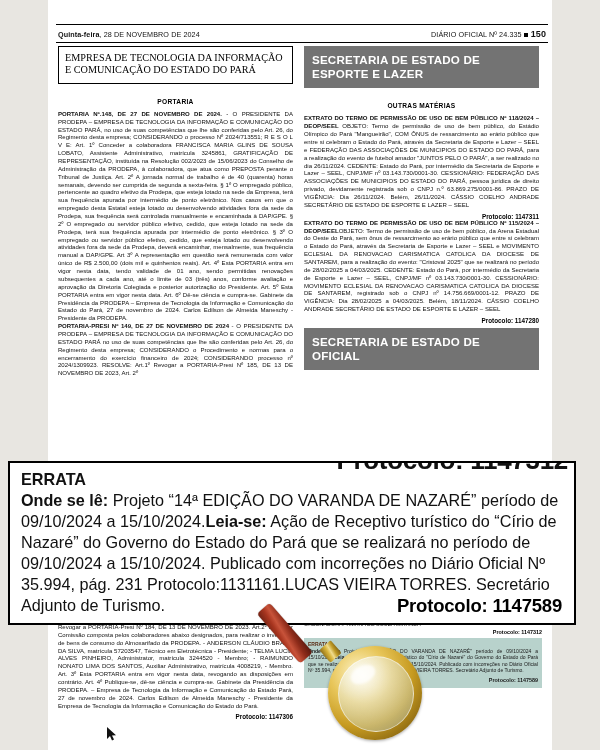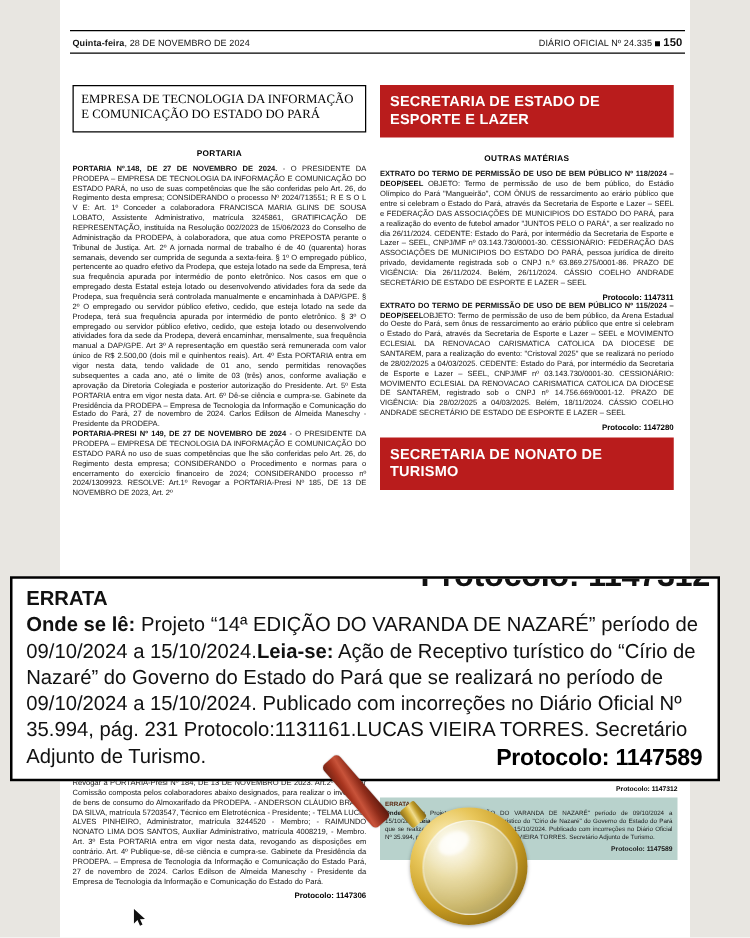--- a/index.html
+++ b/index.html
@@ -22,30 +22,30 @@
     padding:4px 2px 3px 2px;
     display:flex;justify-content:space-between;align-items:baseline;
   }
   .mast-left{font-size:7.2px;letter-spacing:.1px;color:#111;}
   .mast-left b{font-weight:bold;}
   .mast-right{font-size:7.2px;color:#111;letter-spacing:.1px;}
   .mast-right .sq{display:inline-block;width:4px;height:4px;background:#000;margin:0 3px 0 2px;}
   .mast-right .pg{font-weight:bold;font-size:9px;}
 
   
-  .col{position:absolute;top:56px;width:235px;}
+  .col{position:absolute;top:34px;width:235px;}
   .col-left{left:10px;}
   .col-right{left:256px;}
 
   .org-box{
     border:1.3px solid #000;padding:5px 6px 6px 6px;
     font-family:"Liberation Serif",serif;font-size:10.2px;line-height:1.22;color:#000;
   }
   .sec-box{
-    background:#b91c1c;color:#fff;padding:7px 15px 8px 8px;
+    background:#737373;color:#fff;padding:7px 15px 8px 8px;
     font-size:11.6px;font-weight:bold;line-height:1.18;letter-spacing:.2px;
   }
   .center-head{
     text-align:center;font-size:6.6px;font-weight:bold;letter-spacing:.3px;
     margin:14px 0 6px 0;color:#000;
   }
   .body-text{
     font-size:6.05px;line-height:1.3;text-align:justify;color:#111;
     hyphens:auto;
   }
@@ -164,21 +164,21 @@
     <div class="center-head">OUTRAS MATÉRIAS</div>
     <div class="body-text">
       <b>EXTRATO DO TERMO DE PERMISSÃO DE USO DE BEM PÚBLICO Nº 118/2024 – DEOP/SEEL</b><span> OBJETO: Termo de permissão de uso de bem público, do Estádio Olímpico do Pará "Mangueirão", COM ÔNUS de ressarcimento ao erário público que entre si celebram o Estado do Pará, através da Secretaria de Esporte e Lazer – SEEL e FEDERAÇÃO DAS ASSOCIAÇÕES DE MUNICIPIOS DO ESTADO DO PARÁ, para a realização do evento de futebol amador "JUNTOS PELO O PARÁ", a ser realizado no dia 26/11/2024. CEDENTE: Estado do Pará, por intermédio da Secretaria de Esporte e Lazer – SEEL, CNPJ/MF nº 03.143.730/0001-30. CESSIONÁRIO: FEDERAÇÃO DAS ASSOCIAÇÕES DE MUNICIPIOS DO ESTADO DO PARÁ, pessoa jurídica de direito privado, devidamente registrada sob o CNPJ n.º 63.869.275/0001-86. PRAZO DE VIGÊNCIA: Dia 26/11/2024. Belém, 26/11/2024. CÁSSIO COELHO ANDRADE SECRETÁRIO DE ESTADO DE ESPORTE E LAZER – SEEL</span>
     </div>
     <div class="proto">Protocolo: 1147311</div>
     <div class="body-text">
       <b>EXTRATO DO TERMO DE PERMISSÃO DE USO DE BEM PÚBLICO Nº 115/2024 – DEOP/SEEL</b><span>OBJETO: Termo de permissão de uso de bem público, da Arena Estadual do Oeste do Pará, sem ônus de ressarcimento ao erário público que entre si celebram o Estado do Pará, através da Secretaria de Esporte e Lazer – SEEL e MOVIMENTO ECLESIAL DA RENOVACAO CARISMATICA CATOLICA DA DIOCESE DE SANTAREM, para a realização do evento: "Cristoval 2025" que se realizará no período de 28/02/2025 a 04/03/2025. CEDENTE: Estado do Pará, por intermédio da Secretaria de Esporte e Lazer – SEEL, CNPJ/MF nº 03.143.730/0001-30. CESSIONÁRIO: MOVIMENTO ECLESIAL DA RENOVACAO CARISMATICA CATOLICA DA DIOCESE DE SANTAREM, registrado sob o CNPJ nº 14.756.669/0001-12. PRAZO DE VIGÊNCIA: Dia 28/02/2025 a 04/03/2025. Belém, 18/11/2024. CÁSSIO COELHO ANDRADE SECRETÁRIO DE ESTADO DE ESPORTE E LAZER – SEEL</span>
     </div>
     <div class="proto">Protocolo: 1147280</div>
     <div class="gap-s"></div>
-    <div class="sec-box">SECRETARIA DE NONATO DE TURISMO</div>
+    <div class="sec-box">SECRETARIA DE ESTADO DE OFICIAL</div>
   </div>
 
   <div class="lower-left">
     <span>Revogar a PORTARIA-Presi Nº 184, DE 13 DE NOVEMBRO DE 2023. Art.2º Designar Comissão composta pelos colaboradores abaixo designados, para realizar o inventário de bens de consumo do Almoxarifado da PRODEPA. - ANDERSON CLÁUDIO BRASIL DA SILVA, matrícula 57203547, Técnico em Eletrotécnica - Presidente; - TELMA LUCIA ALVES PINHEIRO, Administrator, matrícula 3244520 - Membro; - RAIMUNDO NONATO LIMA DOS SANTOS, Auxiliar Administrativo, matrícula 4008219, - Membro. Art. 3º Esta PORTARIA entra em vigor nesta data, revogando as disposições em contrário. Art. 4º Publique-se, dê-se ciência e cumpra-se. Gabinete da Presidência da PRODEPA. – Empresa de Tecnologia da Informação e Comunicação do Estado Pará, 27 de novembro de 2024. Carlos Edilson de Almeida Maneschy - Presidente da Empresa de Tecnologia da Informação e Comunicação do Estado do Pará.</span>
     <div class="proto">Protocolo: 1147306</div>
   </div>
 
   <div class="lower-right">
     <table class="tbl">
       <tbody>

